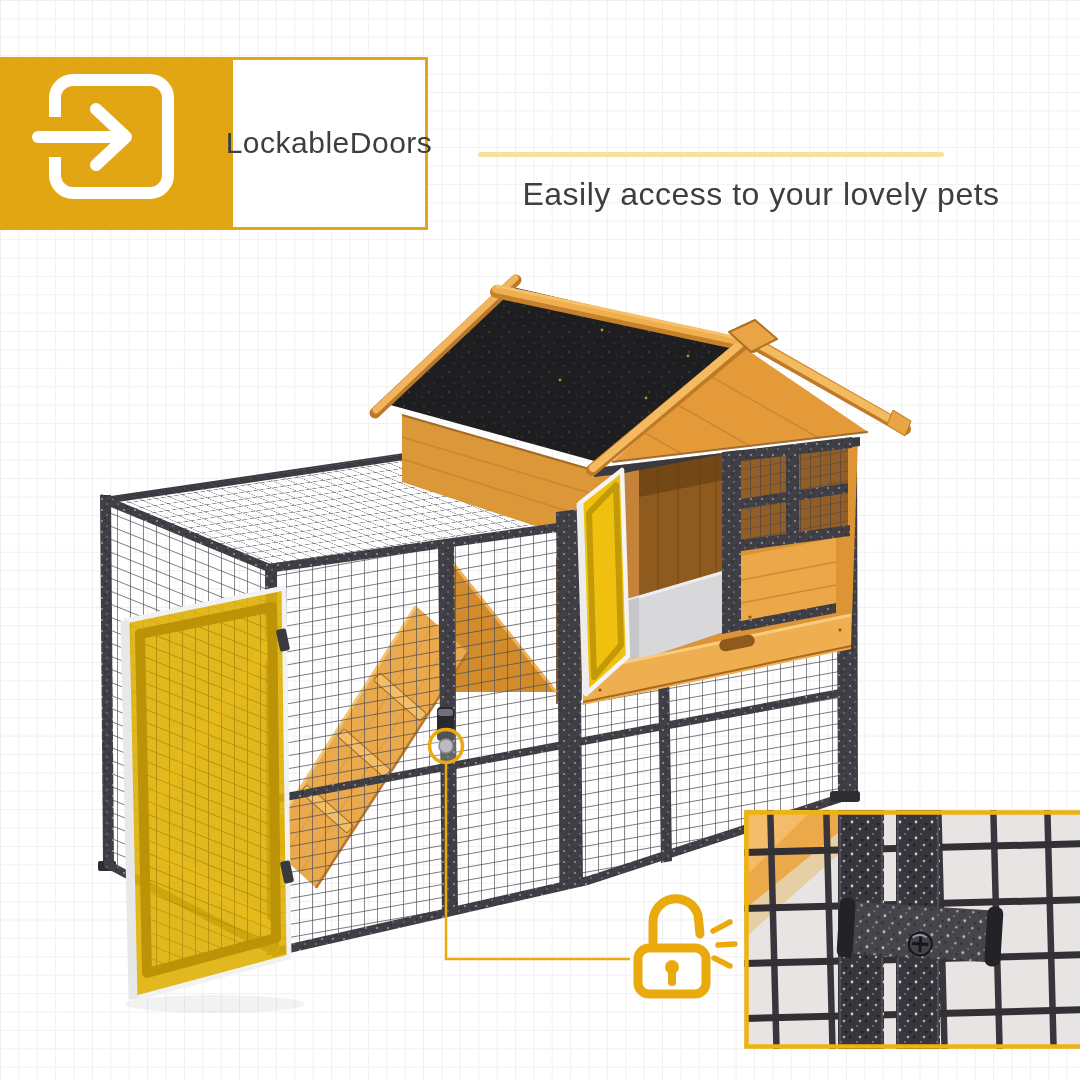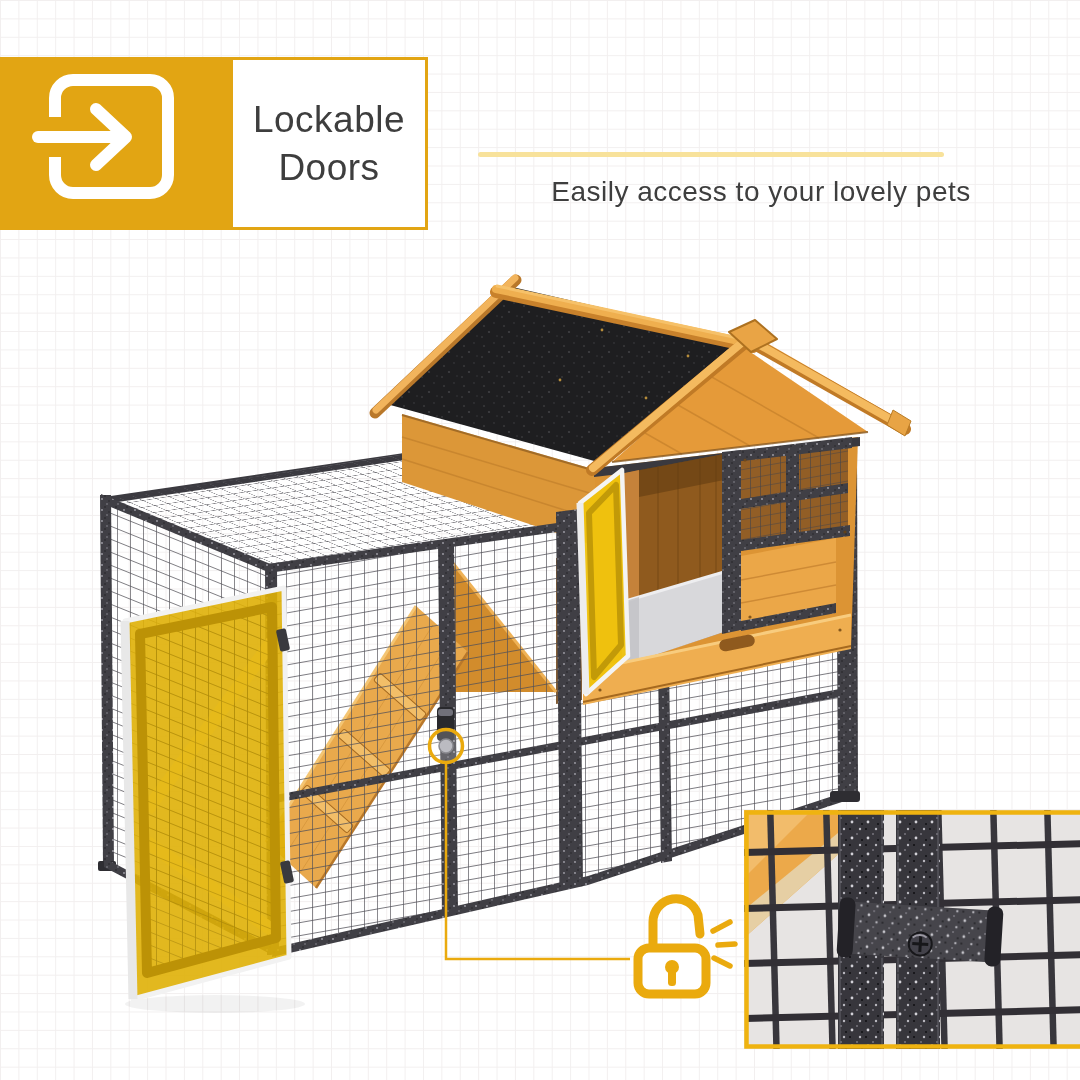--- a/index.html
+++ b/index.html
@@ -12,27 +12,27 @@
     position:relative;width:1080px;height:1080px;overflow:hidden;background-color:#ffffff;
     background-image:linear-gradient(to right,var(--background-grid) 1px,transparent 1px),
                      linear-gradient(to bottom,var(--background-grid) 1px,transparent 1px);
     background-size:18.4px 18.4px;
   }
   .badge{position:absolute;left:0;top:57px;width:230px;height:173px;background:var(--badge-yellow);}
   .badge svg{display:block;width:100%;height:100%;}
   .badge-label{
     position:absolute;left:230px;top:57px;width:198px;height:173px;background:#fff;
     border:3px solid var(--badge-yellow);box-sizing:border-box;
-    display:flex;flex-direction:column;align-items:center;justify-content:center;
-    color:var(--text-dark);font-size:37px;line-height:1.28;letter-spacing:.5px;
+    display:flex;flex-direction:row;align-items:center;justify-content:center;
+    color:var(--text-dark);font-size:30px;line-height:1.28;letter-spacing:.5px;
   }
   .headline{position:absolute;left:450px;top:76px;width:622px;text-align:center;}
   .headline h1{margin:0;font-size:45px;font-weight:700;letter-spacing:1.5px;color:var(--heading-yellow);}
   .headline .rule{position:absolute;left:28px;top:76px;width:466px;height:5px;background:var(--underline-yellow);border-radius:3px;}
-  .headline p{margin:0;padding-top:24px;margin-top:76px;font-size:28px;letter-spacing:.5px;color:var(--text-dark);}
+  .headline p{margin:0;padding-top:24px;margin-top:76px;font-size:32px;letter-spacing:.5px;color:var(--text-dark);}
   .scene{position:absolute;left:0;top:0;width:1080px;height:1080px;}
   .scene svg{display:block;}
 </style>
 </head>
 <body>
 
 <div class="canvas">
 
   <div class="scene">
   <svg width="1080" height="1080" viewBox="0 0 1080 1080" xmlns="http://www.w3.org/2000/svg">

